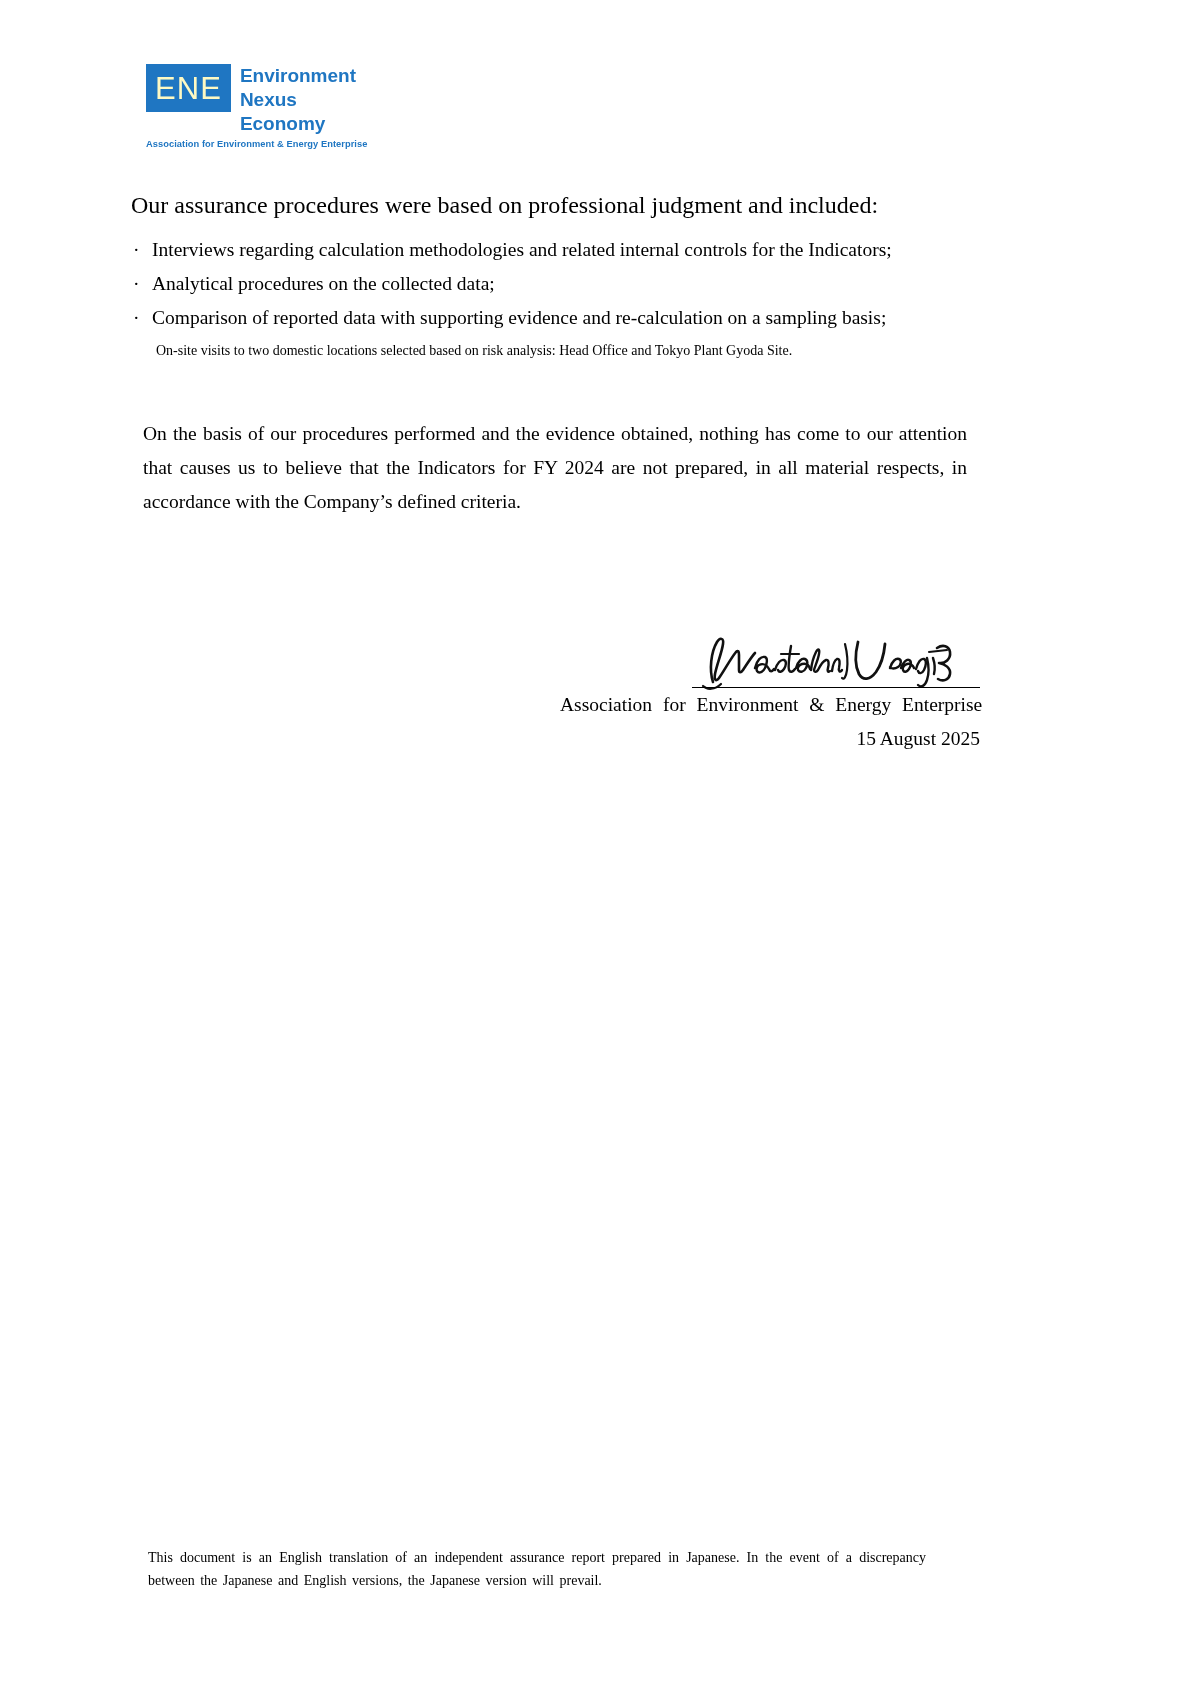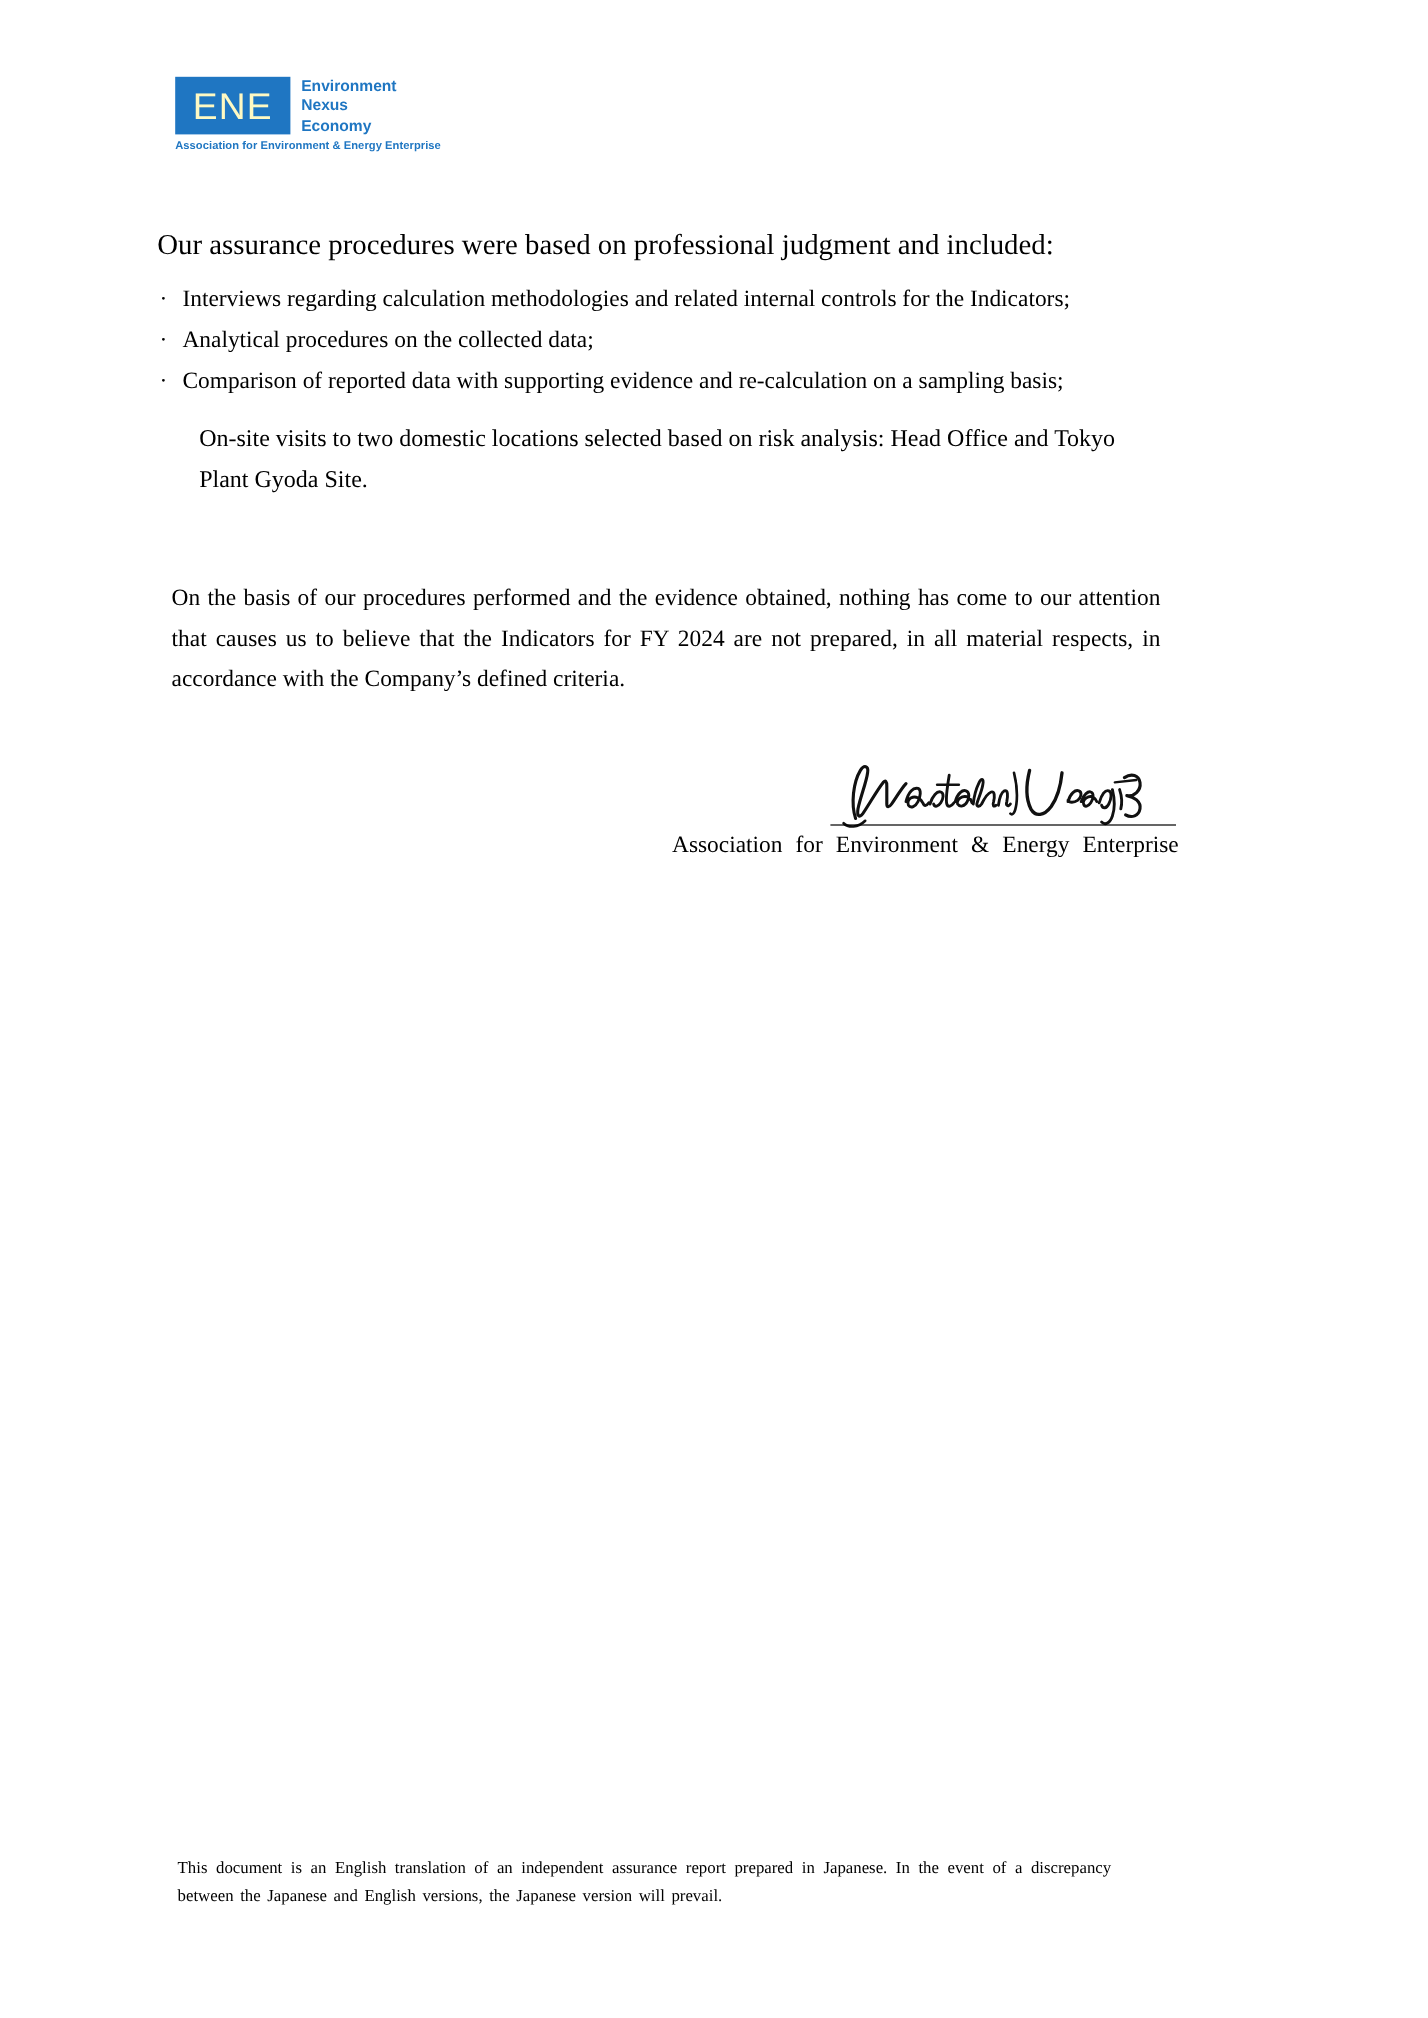--- a/index.html
+++ b/index.html
@@ -45,21 +45,21 @@
     font-weight: 400;
   }
   .logo-words {
     margin-left: 9px;
     display: flex;
     flex-direction: column;
     justify-content: center;
   }
   .logo-words span {
     font-family: "Liberation Sans", "DejaVu Sans", sans-serif;
-    font-size: 13px;
+    font-size: 19px;
     font-weight: bold;
     color: #1f76c2;
     line-height: 1.26;
     white-space: nowrap;
   }
   .logo-tagline {
     margin-top: 3px;
     font-family: "Liberation Sans", "DejaVu Sans", sans-serif;
     font-size: 9.3px;
     font-weight: bold;
@@ -99,24 +99,24 @@
     margin: 0;
   }
   .bullet-mark {
     position: absolute;
     left: 2px;
     top: 0;
     font-size: 19.5px;
     line-height: 1.74;
   }
   .sub-line {
-    font-size: 20px;
+    font-size: 14px;
     line-height: 1.74;
     padding-left: 21px;
-    margin: 14px;
+    margin: 4px;
   }
 
   .gap-conclusion { height: 38px; }
 
   .conc-para {
     font-size: 19.5px;
     line-height: 1.74;
     margin: 12px;
     text-align: justify;
     text-justify: inter-word;
@@ -244,19 +244,20 @@
           <path d="M238 28 C240 34 240 40 239 44" stroke-width="2.4"></path>
           <path d="M242 18 C248 14 254 16 255 22 C256 29 250 34 244 33 C250 34 256 38 255 44 C254 50 248 52 243 49" stroke-width="2.6"></path>
           <path d="M234 22 L252 20" stroke-width="2.0"></path>
           <path d="M8 56 C12 60 20 60 26 54" stroke-width="2.2"></path>
         </g>
       </svg>
       <div class="sig-rule"></div>
     </div>
 
     <p class="sig-line wide">Association  for  Environment  &amp;  Energy  Enterprise</p>
+    <p class="sig-line">15 August 2025</p>
   </div>
 
   <div class="footer-note">
     <p>This document is an English translation of an independent assurance report prepared in Japanese. In the event of a discrepancy between the Japanese and English versions, the Japanese version will prevail.</p>
   </div>
 
 </div>
 
 </body></html>

